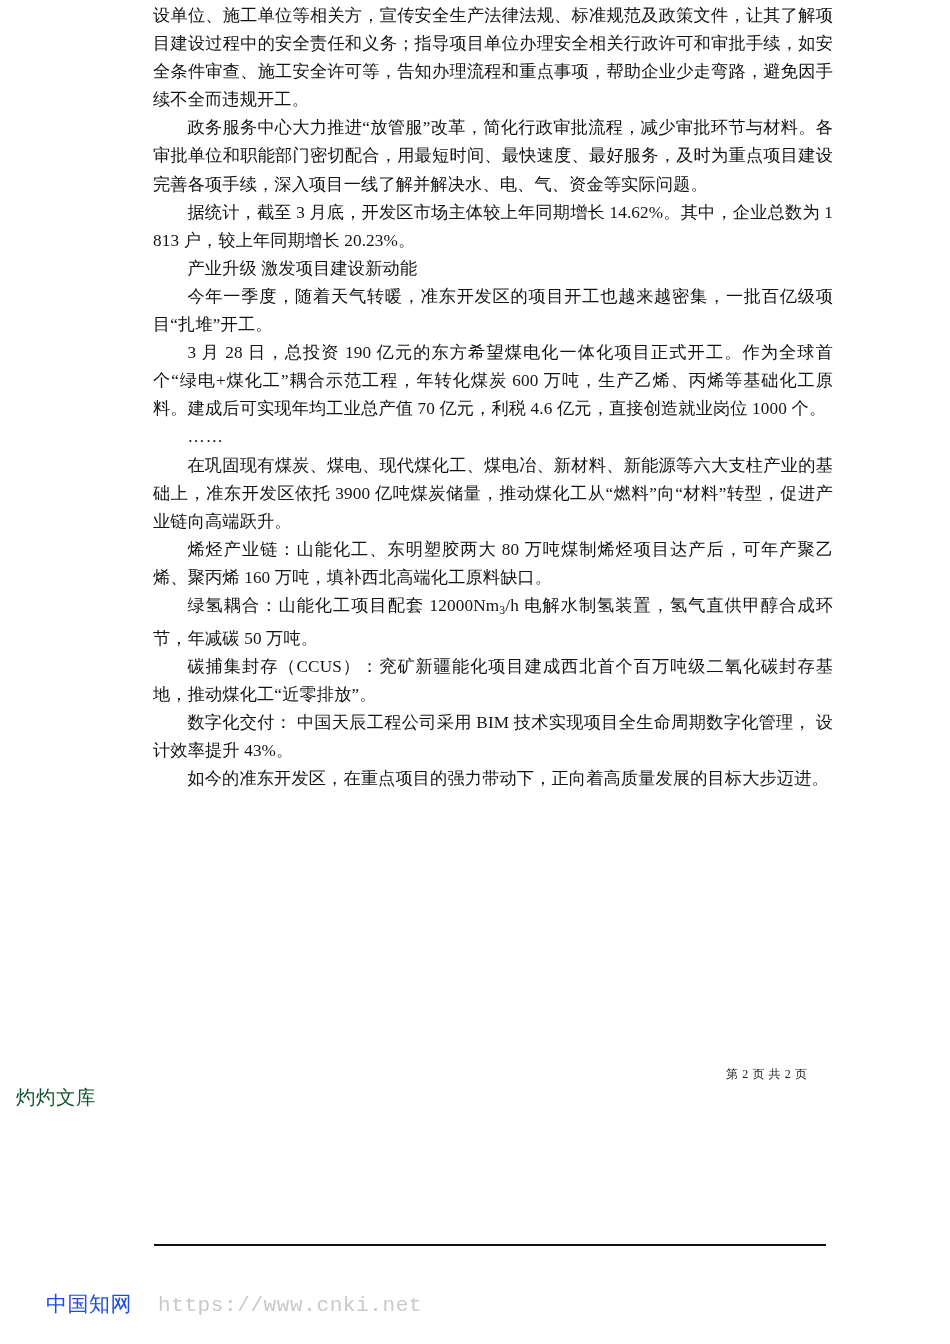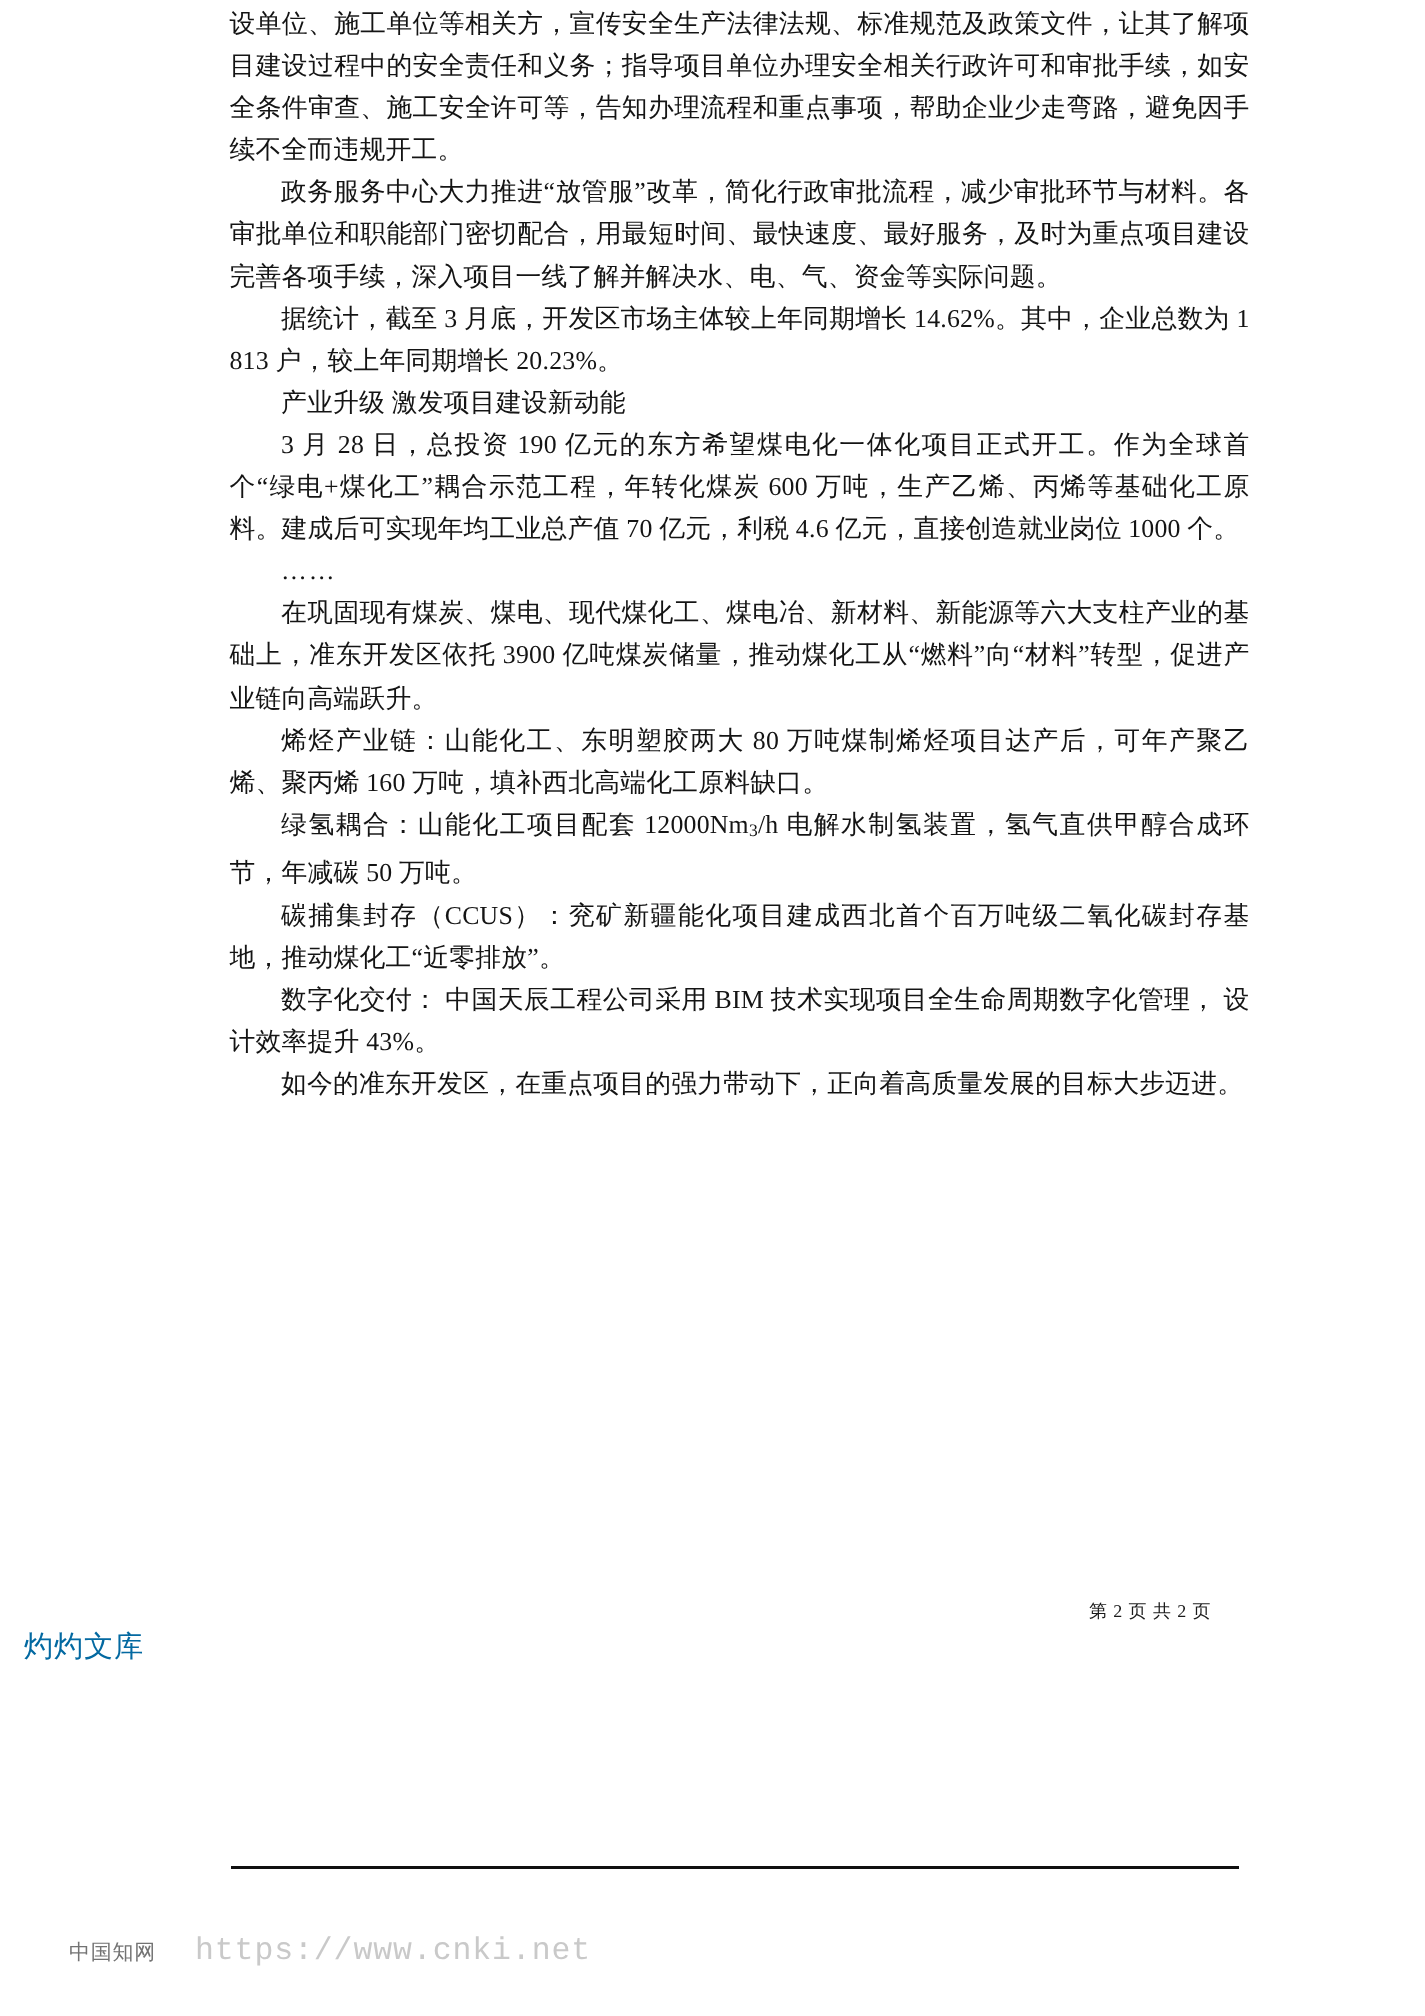--- a/index.html
+++ b/index.html
@@ -69,21 +69,21 @@
     white-space: nowrap;
     font-family: "Liberation Serif", "DejaVu Serif", serif;
   }
 
   
   .watermark-left {
     position: absolute;
     left: 0px;
     top: 1084px;
     font-size: 19.5px;
-    color: #0369a1;
+    color: #14532d;
     letter-spacing: 0.5px;
     white-space: nowrap;
     font-family: "Liberation Sans", "DejaVu Sans", sans-serif;
   }
 
   
   .bottom-rule {
     position: absolute;
     left: 138px;
     top: 1244px;
@@ -96,22 +96,22 @@
   .cnki-footer {
     position: absolute;
     left: 30px;
     top: 1290px;
     display: flex;
     align-items: baseline;
     gap: 26px;
     white-space: nowrap;
   }
   .cnki-name {
-    font-size: 14px;
-    color: #737373;
+    font-size: 21px;
+    color: #1d4ed8;
     letter-spacing: 0.5px;
     font-family: "Liberation Serif", "DejaVu Serif", serif;
   }
   .cnki-url {
     font-size: 21px;
     color: #c9c9c9;
     letter-spacing: 0.6px;
     font-family: "Liberation Mono", "DejaVu Sans Mono", monospace;
   }
 
@@ -125,20 +125,21 @@
   <div class="doc-body">
 
     <p class="para runon">设单位、施工单位等相关方，宣传安全生产法律法规、标准规范及政策文件，让其了解项目建设过程中的安全责任和义务；指导项目单位办理安全相关行政许可和审批手续，如安全条件审查、施工安全许可等，告知办理流程和重点事项，帮助企业少走弯路，避免因手续不全而违规开工。</p>
 
     <p class="para">政务服务中心大力推进“放管服”改革，简化行政审批流程，减少审批环节与材料。各审批单位和职能部门密切配合，用最短时间、最快速度、最好服务，及时为重点项目建设完善各项手续，深入项目一线了解并解决水、电、气、资金等实际问题。</p>
 
     <p class="para">据统计，截至 3 月底，开发区市场主体较上年同期增长 14.62%。其中，企业总数为 1813 户，较上年同期增长 20.23%。</p>
 
     <p class="para">产业升级 激发项目建设新动能</p>
 
+    <p class="para">今年一季度，随着天气转暖，准东开发区的项目开工也越来越密集，一批百亿级项目“扎堆”开工。</p>
 
 
     <p class="para">3 月 28 日，总投资 190 亿元的东方希望煤电化一体化项目正式开工。作为全球首个“绿电+煤化工”耦合示范工程，年转化煤炭 600 万吨，生产乙烯、丙烯等基础化工原料。建成后可实现年均工业总产值 70 亿元，利税 4.6 亿元，直接创造就业岗位 1000 个。</p>
 
     <p class="ellipsis-line">……</p>
 
     <p class="para">在巩固现有煤炭、煤电、现代煤化工、煤电冶、新材料、新能源等六大支柱产业的基础上，准东开发区依托 3900 亿吨煤炭储量，推动煤化工从“燃料”向“材料”转型，促进产业链向高端跃升。</p>
 
     <p class="para">烯烃产业链：山能化工、东明塑胶两大 80 万吨煤制烯烃项目达产后，可年产聚乙烯、聚丙烯 160 万吨，填补西北高端化工原料缺口。</p>
 

